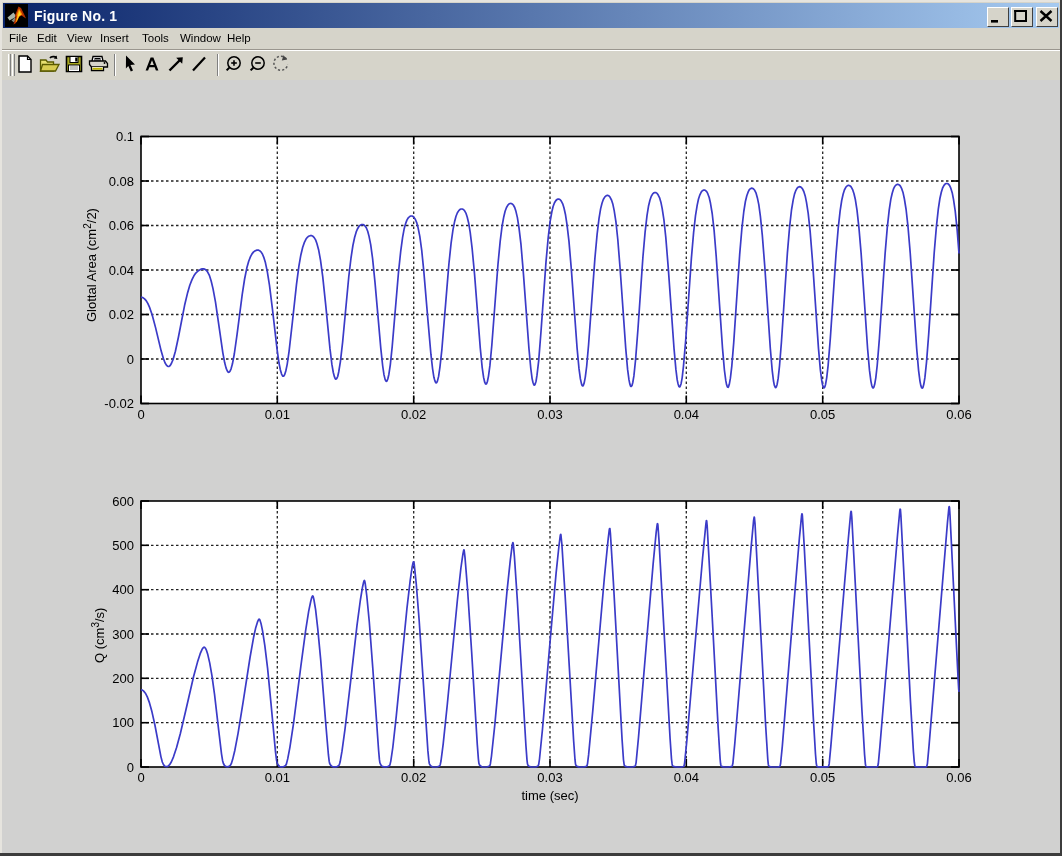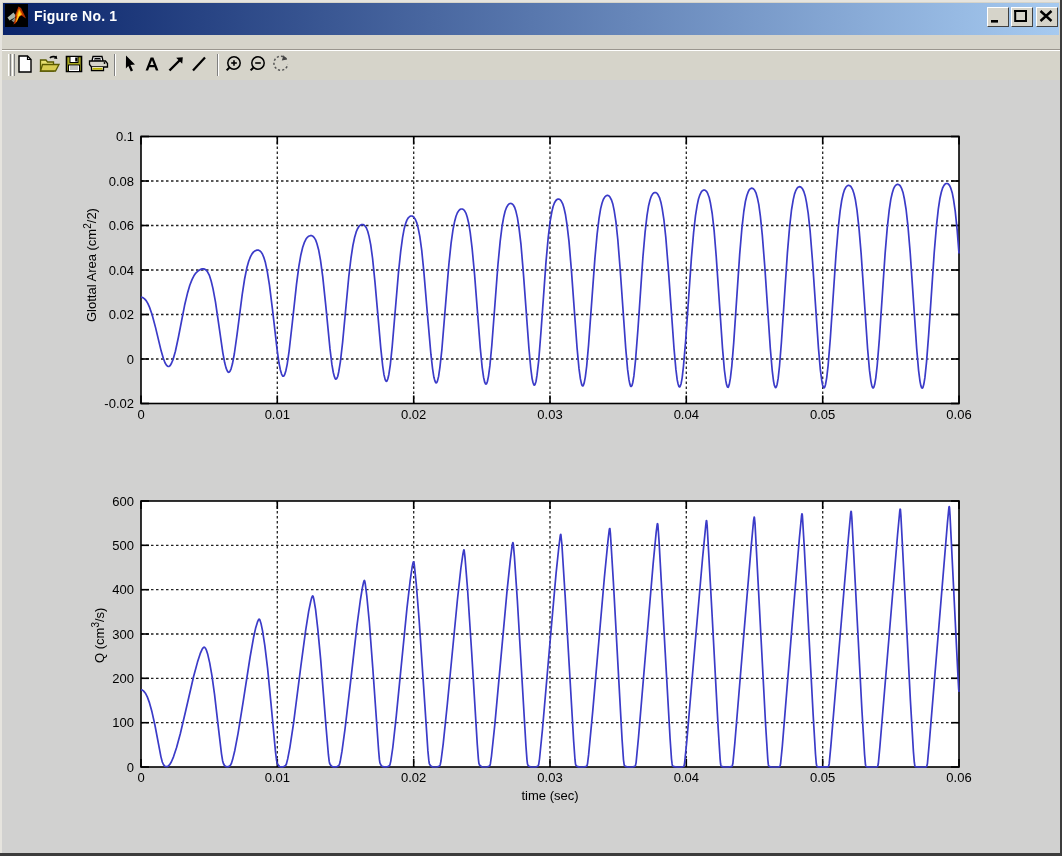--- a/index.html
+++ b/index.html
@@ -5,21 +5,21 @@
 font-family:"Liberation Sans",sans-serif;background:#d6d4ca;transform:translateZ(0)}
 *{box-sizing:border-box}
 </style></head>
 <body>
 <div style="position:absolute;left:0;top:0;width:1062px;height:856px;background:#d6d4ca">
   <div style="position:absolute;left:0;top:0;width:1062px;height:2px;background:#e6e4de"></div>
   <div style="position:absolute;left:0;top:0;width:2px;height:856px;background:#e6e4de"></div>
   <div style="position:absolute;right:0;top:0;width:2px;height:856px;background:#3c3c3c"></div>
   <div style="position:absolute;left:0;bottom:0;width:1062px;height:3px;background:#3c3c3c"></div>
 
-  <div style="position:absolute;left:3px;top:3px;width:1056px;height:32px;
+  <div style="position:absolute;left:3px;top:3px;width:1056px;height:41px;
        background:linear-gradient(to right,#0a246a,#a6caf0)">
     <div style="position:absolute;left:2px;top:1px"><svg width="23" height="23" viewBox="0 0 23 23">
 <rect width="23" height="23" fill="#000"></rect>
 <path d="M2.5 13.5 L8.5 8.5 L10.8 11.8 L9.8 13.5 L4.5 16.5 Z" fill="#aab4a8"></path>
 <path d="M6.5 16.5 L9.8 13.5 L11 15.5 L9 18.5 Z" fill="#818d83"></path>
 <path d="M13.5 2.5 L16 4 L19.5 11 L21 14.5 L16.5 11.5 L13 13.5 L11 19 L8.5 20.5 L10.5 13.5 L10 11.5 Z" fill="#b43000"></path>
 <path d="M14 4.5 L17.5 10.5 L14.5 12 L12 17.5 L10.5 18.5 L12 12.5 L11.5 11 Z" fill="#ff8800"></path>
 <path d="M14.2 6.5 L16 10.5 L13.8 12.2 L12.2 16 L11.5 16.5 L12.8 12 Z" fill="#ffdd20"></path>
 </svg></div>
     <svg width="200" height="25" viewBox="0 0 200 25" style="position:absolute;left:0;top:0">
@@ -30,20 +30,33 @@
         </svg></div>
       <div style="position:absolute;left:1008px;top:4px;width:22px;height:20px;background:#d6d4ca;border-top:1.5px solid #fff;border-left:1.5px solid #fff;border-right:1.5px solid #404040;border-bottom:1.5px solid #404040"><svg width="18" height="17" viewBox="0 0 18 17">
           <rect x="3.2" y="3" width="10.8" height="10" fill="none" stroke="#000" stroke-width="2"></rect>
           <rect x="2.2" y="2" width="12.8" height="2" fill="#000"></rect>
         </svg></div>
       <div style="position:absolute;left:1033px;top:4px;width:22px;height:20px;background:#d6d4ca;border-top:1.5px solid #fff;border-left:1.5px solid #fff;border-right:1.5px solid #404040;border-bottom:1.5px solid #404040"><svg width="18" height="17" viewBox="0 0 18 17">
           <path d="M3.5 3 L14.5 13 M14.5 3 L3.5 13" stroke="#000" stroke-width="2.4"></path>
         </svg></div>
   </div>
 
+  <div style="position:absolute;left:2px;top:28px;width:1058px;height:21px;background:#d6d4ca">
+    <svg width="300" height="21" viewBox="0 0 300 21">
+        <g font-family="Liberation Sans, sans-serif" font-size="11.5px" fill="#000">
+          <text x="7" y="14">File</text>
+          <text x="35" y="14">Edit</text>
+          <text x="65" y="14">View</text>
+          <text x="98" y="14">Insert</text>
+          <text x="140" y="14">Tools</text>
+          <text x="178" y="14">Window</text>
+          <text x="225" y="14">Help</text>
+        </g>
+      </svg>
+  </div>
   <div style="position:absolute;left:2px;top:49px;width:1058px;height:1px;background:#9a968e"></div>
   <div style="position:absolute;left:2px;top:50px;width:1058px;height:1px;background:#fff"></div>
 
   <div style="position:absolute;left:2px;top:51px;width:1058px;height:29px;background:#d6d4ca">
     <div style="position:absolute;left:6px;top:3px;width:3px;height:22px;border-left:1px solid #fff;border-right:1px solid #808080"></div>
     <div style="position:absolute;left:10px;top:3px;width:3px;height:22px;border-left:1px solid #fff;border-right:1px solid #808080"></div>
     <div style="position:absolute;left:112px;top:3px;width:2px;height:22px;border-left:1px solid #808080;border-right:1px solid #fff"></div>
     <div style="position:absolute;left:215px;top:3px;width:2px;height:22px;border-left:1px solid #808080;border-right:1px solid #fff"></div>
   </div>
 

